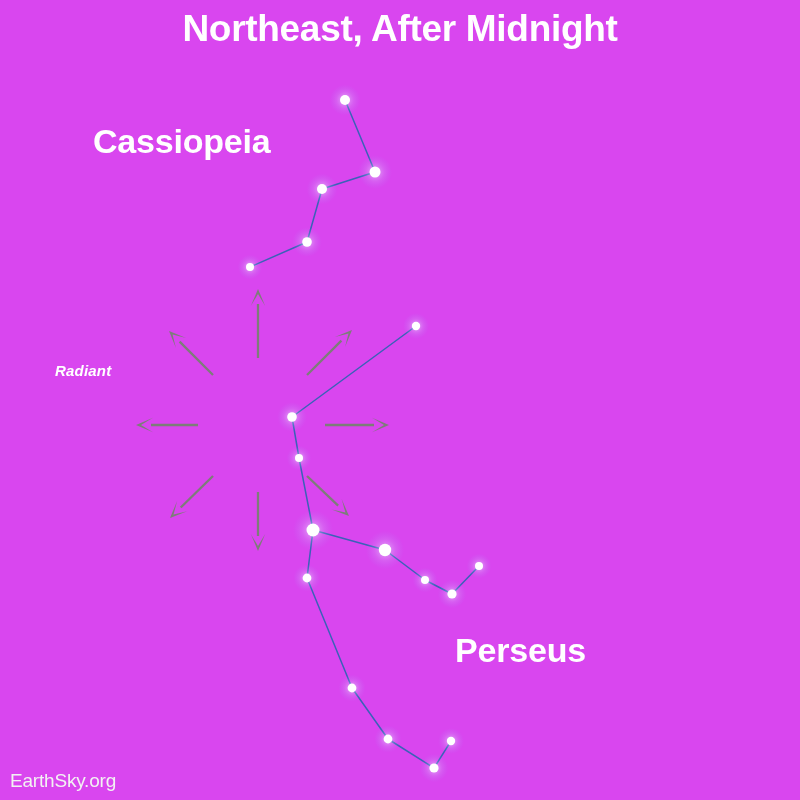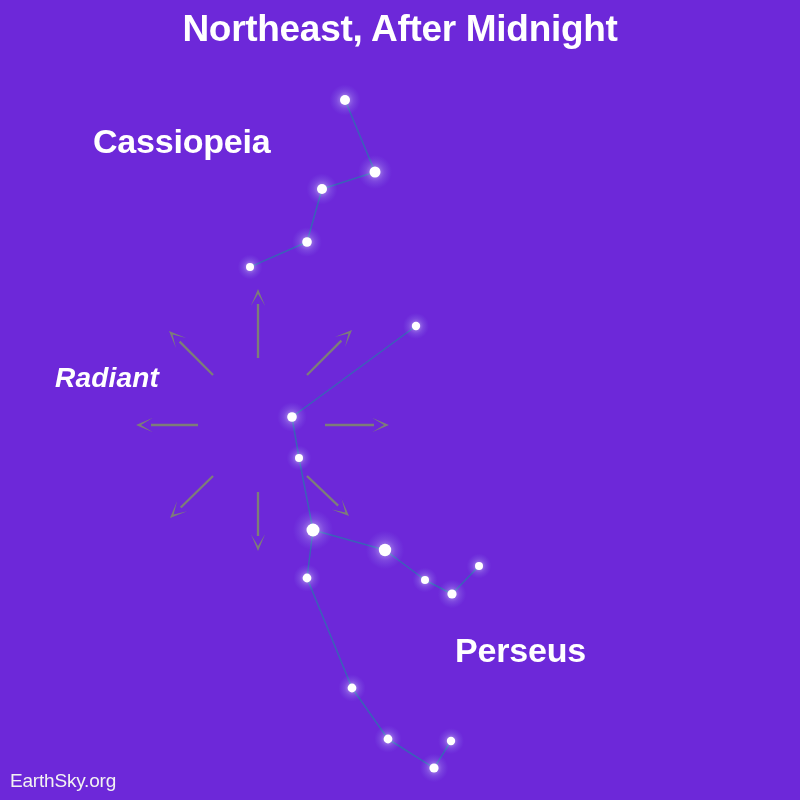--- a/index.html
+++ b/index.html
@@ -4,21 +4,21 @@
 <style>
   html, body {
     margin: 0;
     padding: 0;
     background: #000000;
   }
   #stage {
     position: relative;
     width: 800px;
     height: 800px;
-    background: #6d28d9;
+    background: #d946ef;
     overflow: hidden;
     font-family: "Liberation Sans", sans-serif;
   }
   #sky {
     position: absolute;
     inset: 0;
     width: 800px;
     height: 800px;
     display: block;
   }
@@ -47,21 +47,21 @@
   #label-perseus {
     left: 455px;
     top: 631px;
     font-size: 34px;
     font-weight: bold;
     letter-spacing: -0.2px;
   }
   #label-radiant {
     left: 55px;
     top: 362px;
-    font-size: 28px;
+    font-size: 15px;
     font-weight: bold;
     font-style: italic;
     letter-spacing: 0.2px;
   }
   #watermark {
     left: 10px;
     top: 770px;
     font-size: 19px;
     font-weight: normal;
     color: #f2f2f2;

